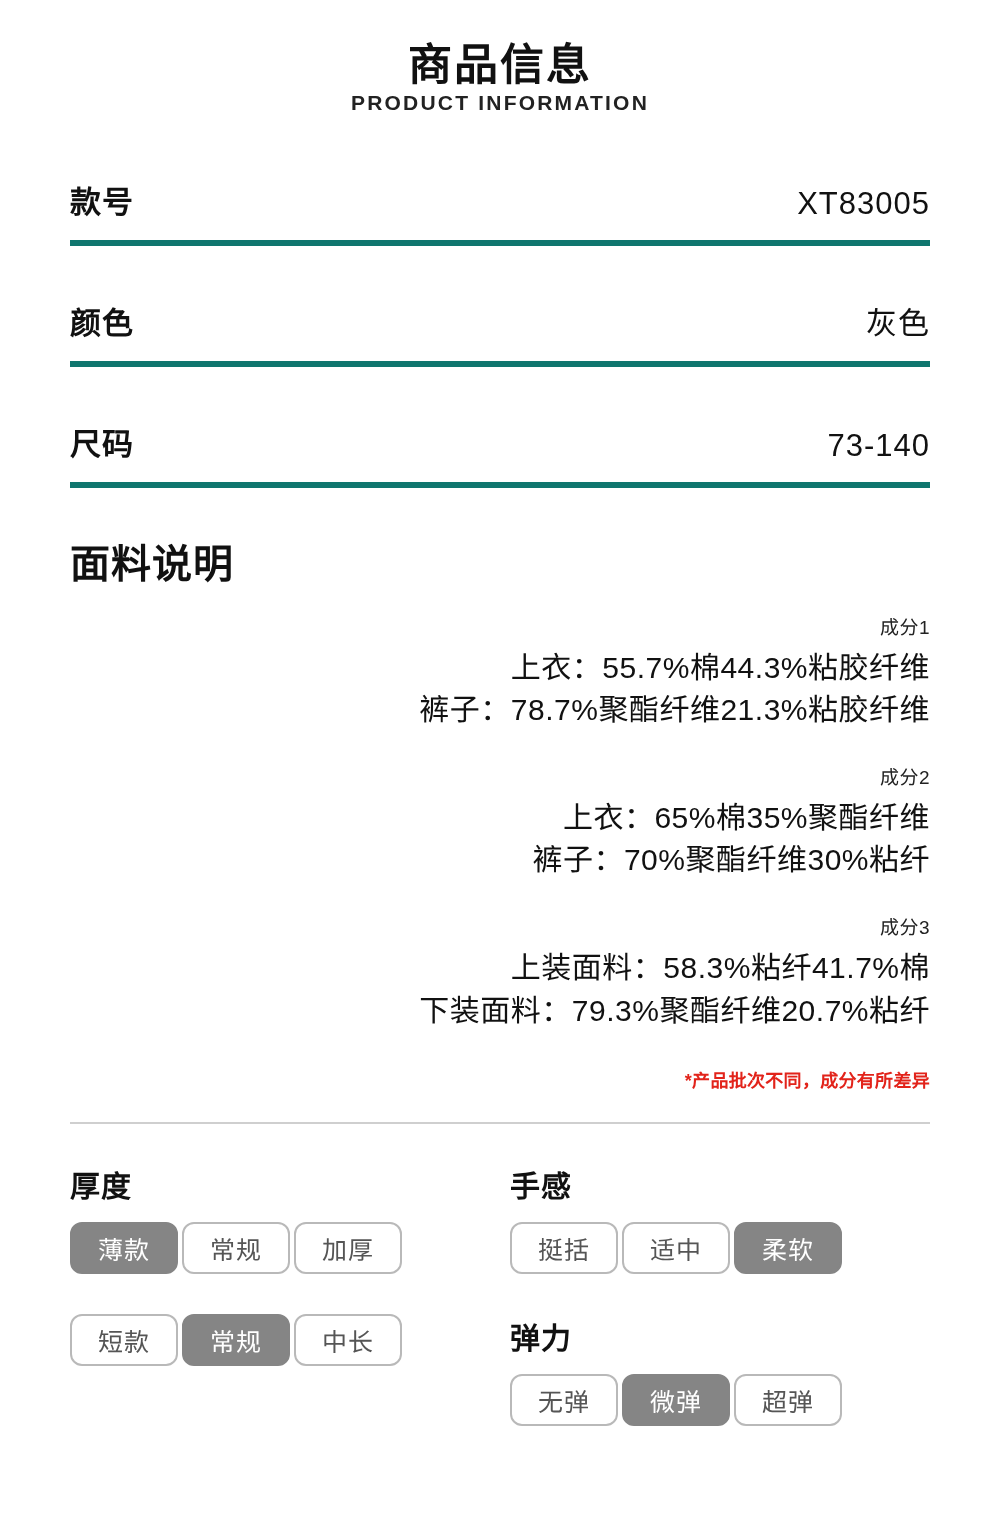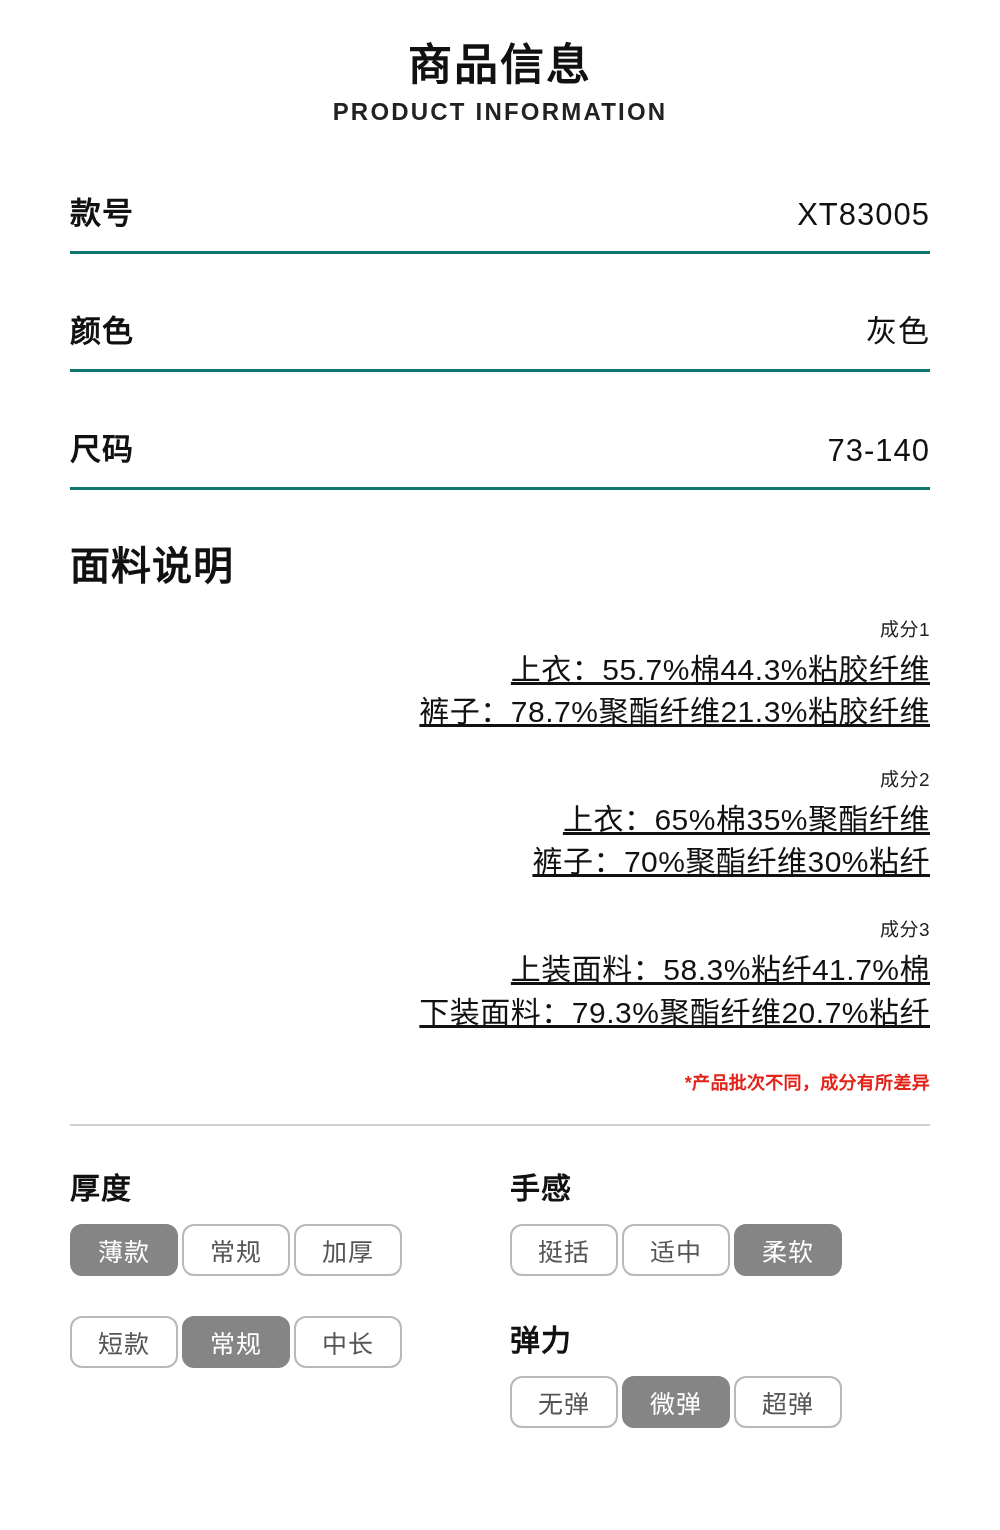--- a/index.html
+++ b/index.html
@@ -28,37 +28,37 @@
   }
   .header-title-cn {
     font-size: 44px;
     font-weight: bold;
     letter-spacing: 2px;
     color: #111111;
     line-height: 1.15;
     text-align: center;
   }
   .header-title-en {
-    font-size: 24px;
+    font-size: 21px;
     font-weight: bold;
     letter-spacing: 2.2px;
     color: #222222;
-    margin-top: 7px;
+    margin-top: 0;
   }
 
   
   .spec-list {
     margin-top: 62px;
     padding: 0 70px;
   }
   .spec-row {
     display: flex;
     align-items: flex-end;
     justify-content: space-between;
-    border-bottom: 3px solid #0f766e;
+    border-bottom: 6px solid #0f766e;
     padding-bottom: 18px;
     margin-bottom: 52px;
   }
   .spec-label {
     font-size: 31px;
     font-weight: bold;
     color: #111111;
     letter-spacing: 1px;
   }
   .spec-value {
@@ -87,21 +87,20 @@
     font-size: 19px;
     color: #222222;
     margin-bottom: 8px;
     letter-spacing: 0.5px;
   }
   .comp-line {
     font-size: 30px;
     color: #111111;
     line-height: 1.42;
     letter-spacing: 0.5px;
-    text-decoration: underline;
   }
   .fabric-note {
     text-align: right;
     color: #e2231a;
     font-size: 18px;
     font-weight: bold;
     margin-top: 34px;
     letter-spacing: 0.3px;
   }
   .fabric-divider {

